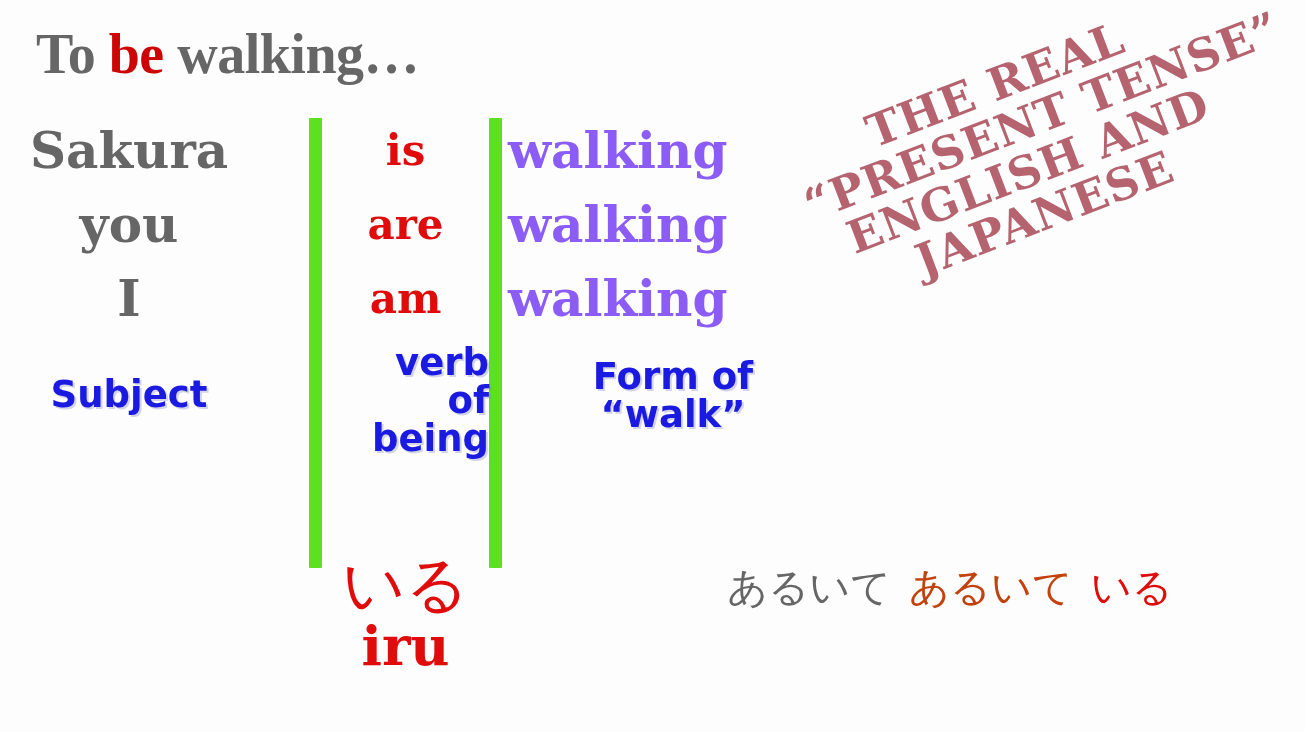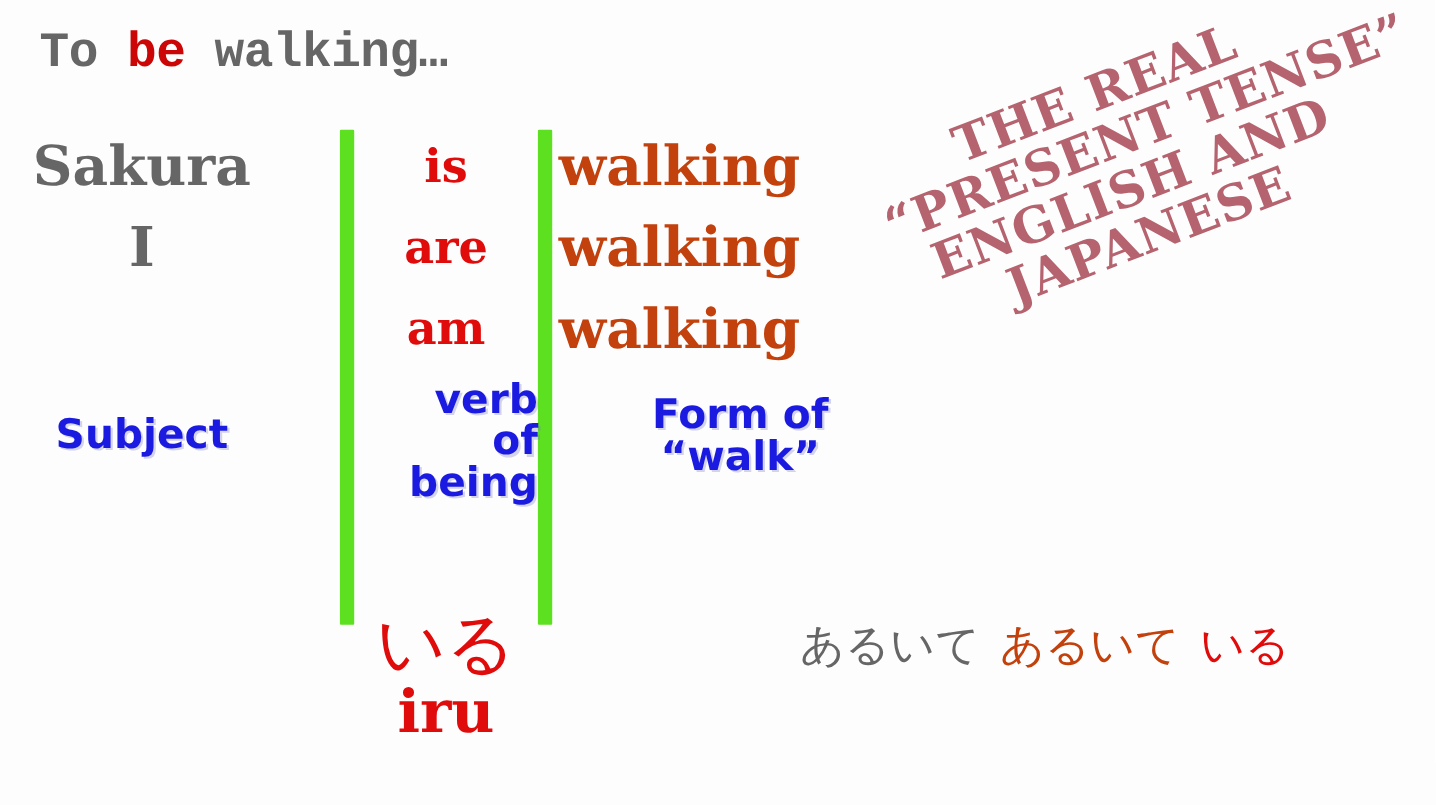--- a/index.html
+++ b/index.html
@@ -16,23 +16,23 @@
     height: 732px;
     background: #fdfdfd;
     overflow: hidden;
   }
 
   
   #title {
     position: absolute;
     left: 36px;
     top: 26px;
-    font-family: Liberation Mono, monospace;
-    font-weight: bold;
-    font-size: 45px;
+    font-family: Liberation Serif, serif;
+    font-weight: bold;
+    font-size: 56px;
     line-height: 1;
     color: #666666;
     letter-spacing: -0.5px;
     white-space: nowrap;
   }
   #title .em { color: #cc0606; }
 
   
   .bar {
     position: absolute;
@@ -73,21 +73,21 @@
   .col-form {
     position: absolute;
     left: 508px;
     top: 114px;
     width: 330px;
     text-align: left;
     font-family: "DejaVu Serif", serif;
     font-weight: bold;
     font-size: 50px;
     line-height: 74px;
-    color: #c2410c;
+    color: #8b5cf6;
   }
   .row-cell { display: block; height: 74px; }
 
   
   .blue-label {
     position: absolute;
     font-family: "DejaVu Sans", sans-serif;
     font-weight: bold;
     color: #1a1ae0;
     text-shadow: 2px 2px 0 rgba(120,120,190,0.30);
@@ -192,20 +192,21 @@
 
 <div id="slide">
 
   <div id="title"><span>To </span><span class="em">be</span><span> walking…</span></div>
 
   <div class="bar" id="bar-left"></div>
   <div class="bar" id="bar-right"></div>
 
   <div class="col-subject">
     <span class="row-cell">Sakura</span>
+    <span class="row-cell">you</span>
     <span class="row-cell">I</span>
   </div>
 
   <div class="col-verb">
     <span class="row-cell">is</span>
     <span class="row-cell">are</span>
     <span class="row-cell">am</span>
   </div>
 
   <div class="col-form">

